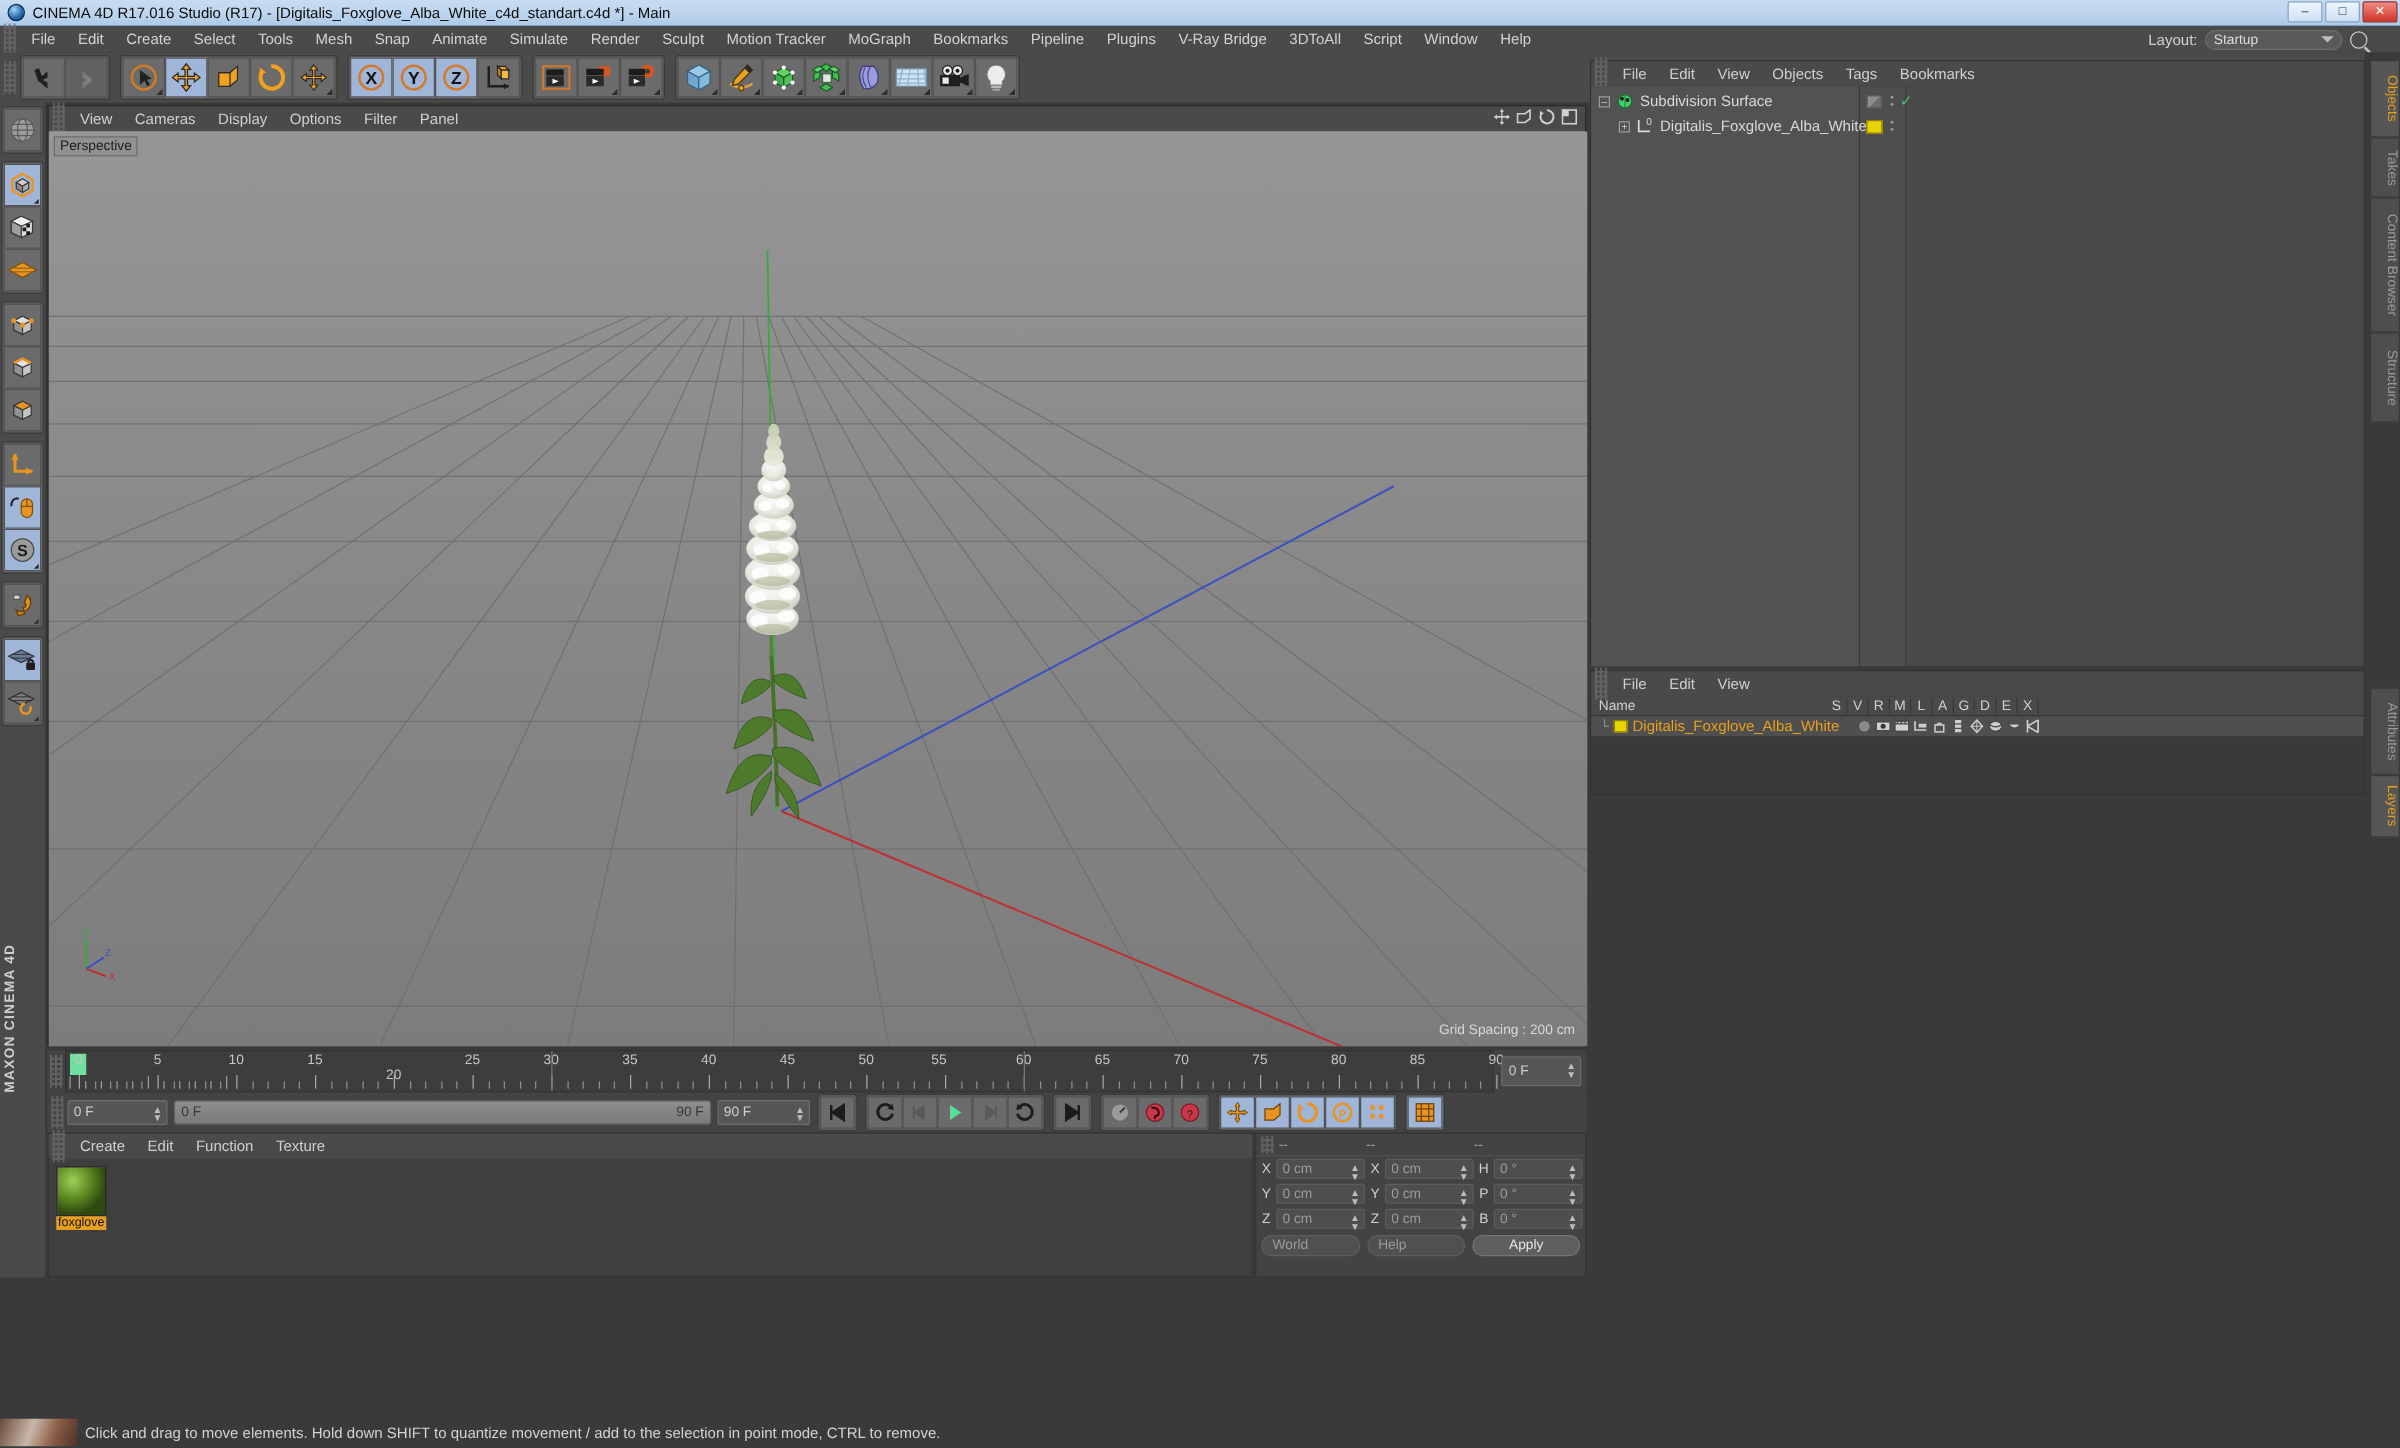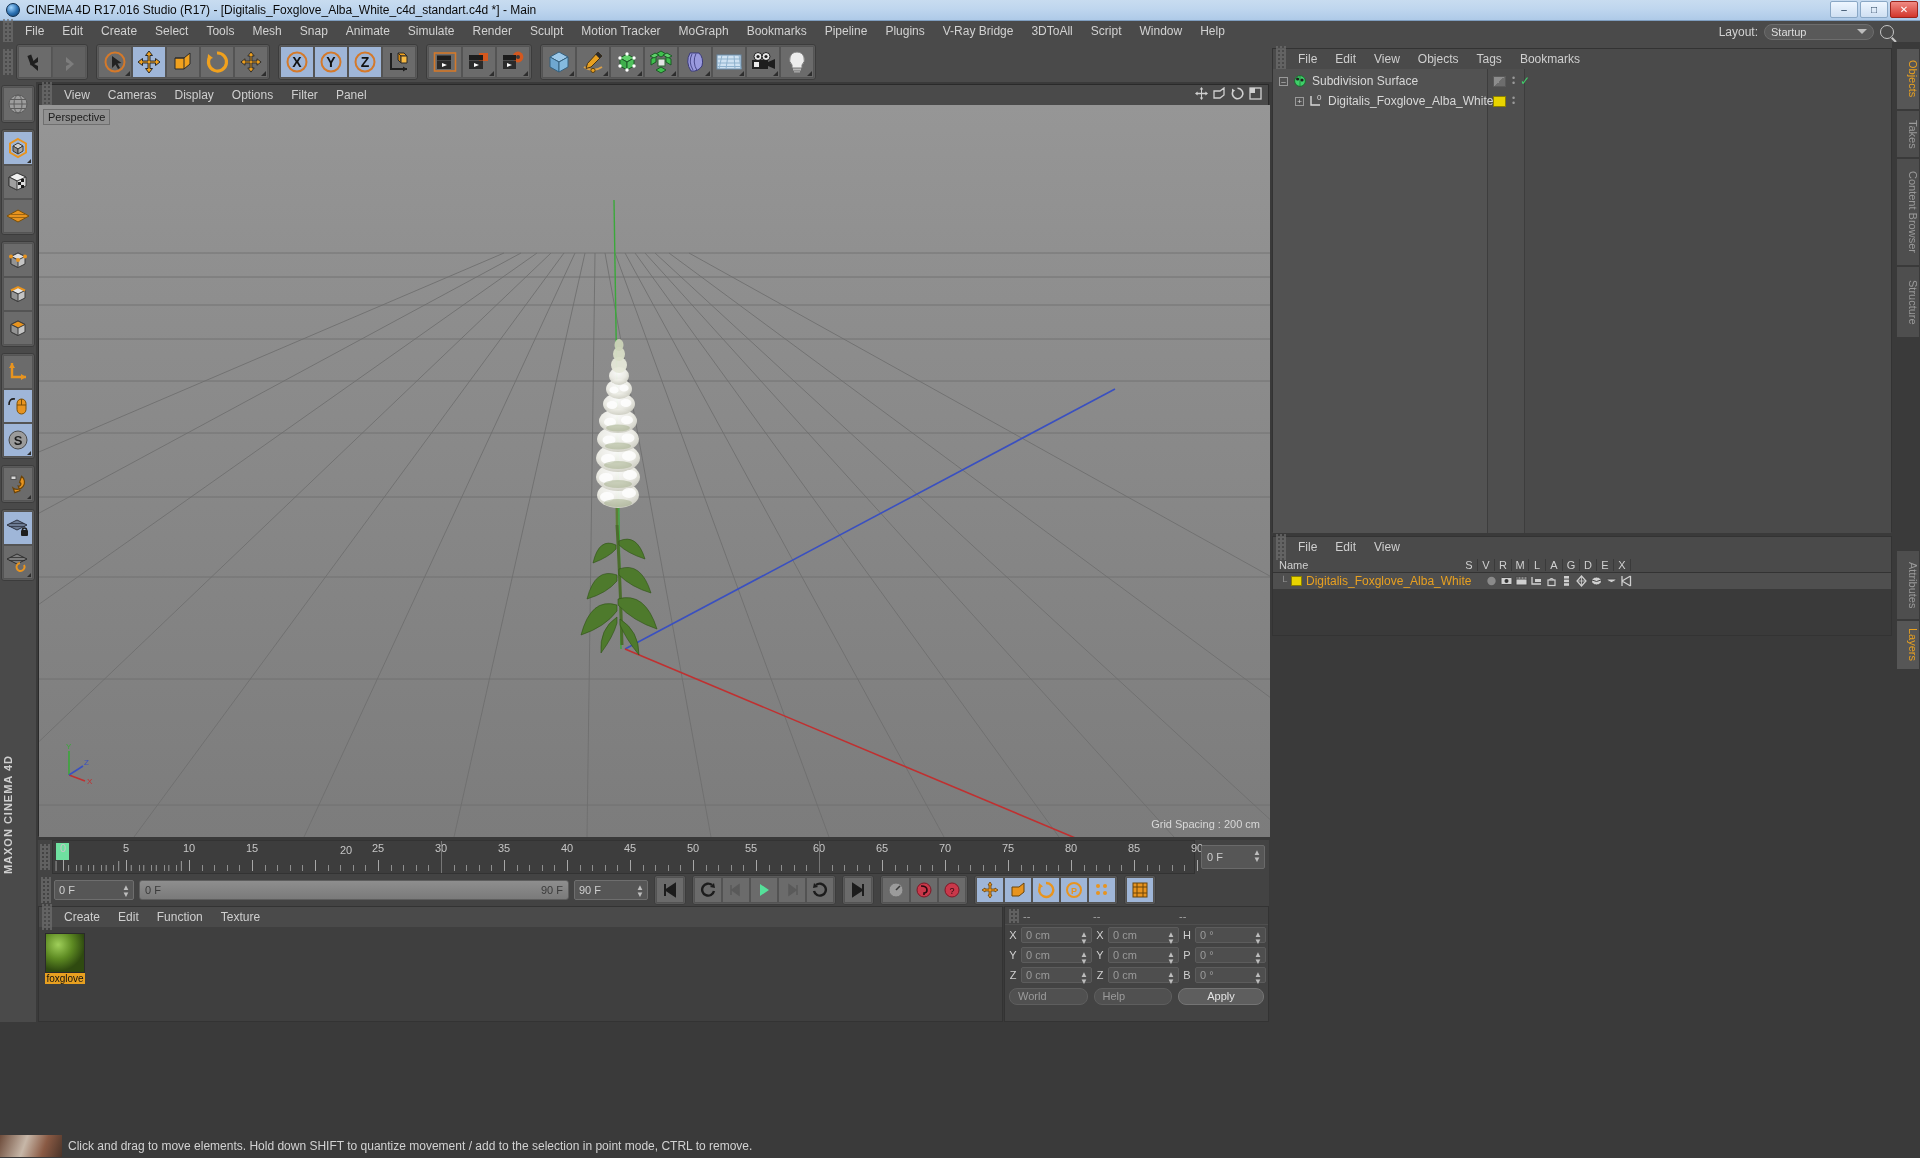--- a/index.html
+++ b/index.html
@@ -688,21 +688,21 @@
           <line x1="101.4" y1="24" x2="101.4" y2="30"></line>
             <line x1="113.7" y1="24" x2="113.7" y2="30"></line>
           <line x1="126" y1="20" x2="126" y2="30"></line>
         </g>
       </svg>
       <div id="tl-labels">
           <div style="position: absolute; top: 1px; left: -1px; width: 22px; text-align: center; font-size: 11px; color: rgb(198, 198, 198);">0</div>
           <div style="position: absolute; top: 1px; left: 62px; width: 22px; text-align: center; font-size: 11px; color: rgb(198, 198, 198);">5</div>
           <div style="position: absolute; top: 1px; left: 125px; width: 22px; text-align: center; font-size: 11px; color: rgb(198, 198, 198);">10</div>
           <div style="position: absolute; top: 1px; left: 188px; width: 22px; text-align: center; font-size: 11px; color: rgb(198, 198, 198);">15</div>
-          <div style="position: absolute; top: 3px; left: 251px; width: 22px; font-size: 11px; color: rgb(198, 198, 198); margin-left: 36px;">20</div>
+          <div style="position: absolute; top: 13px; left: 251px; width: 22px; text-align: center; font-size: 11px; color: rgb(198, 198, 198);">20</div>
           <div style="position: absolute; top: 1px; left: 314px; width: 22px; text-align: center; font-size: 11px; color: rgb(198, 198, 198);">25</div>
           <div style="position: absolute; top: 1px; left: 377px; width: 22px; text-align: center; font-size: 11px; color: rgb(198, 198, 198);">30</div>
           <div style="position: absolute; top: 1px; left: 440px; width: 22px; text-align: center; font-size: 11px; color: rgb(198, 198, 198);">35</div>
           <div style="position: absolute; top: 1px; left: 503px; width: 22px; text-align: center; font-size: 11px; color: rgb(198, 198, 198);">40</div>
           <div style="position: absolute; top: 1px; left: 566px; width: 22px; text-align: center; font-size: 11px; color: rgb(198, 198, 198);">45</div>
           <div style="position: absolute; top: 1px; left: 629px; width: 22px; text-align: center; font-size: 11px; color: rgb(198, 198, 198);">50</div>
           <div style="position: absolute; top: 1px; left: 692px; width: 22px; font-size: 11px; color: rgb(198, 198, 198);">55</div>
           <div style="position: absolute; top: 1px; left: 755px; width: 22px; text-align: center; font-size: 11px; color: rgb(198, 198, 198);">60</div>
           <div style="position: absolute; top: 1px; left: 818px; width: 22px; text-align: center; font-size: 11px; color: rgb(198, 198, 198);">65</div>
           <div style="position: absolute; top: 1px; left: 881px; width: 22px; text-align: center; font-size: 11px; color: rgb(198, 198, 198);">70</div>

